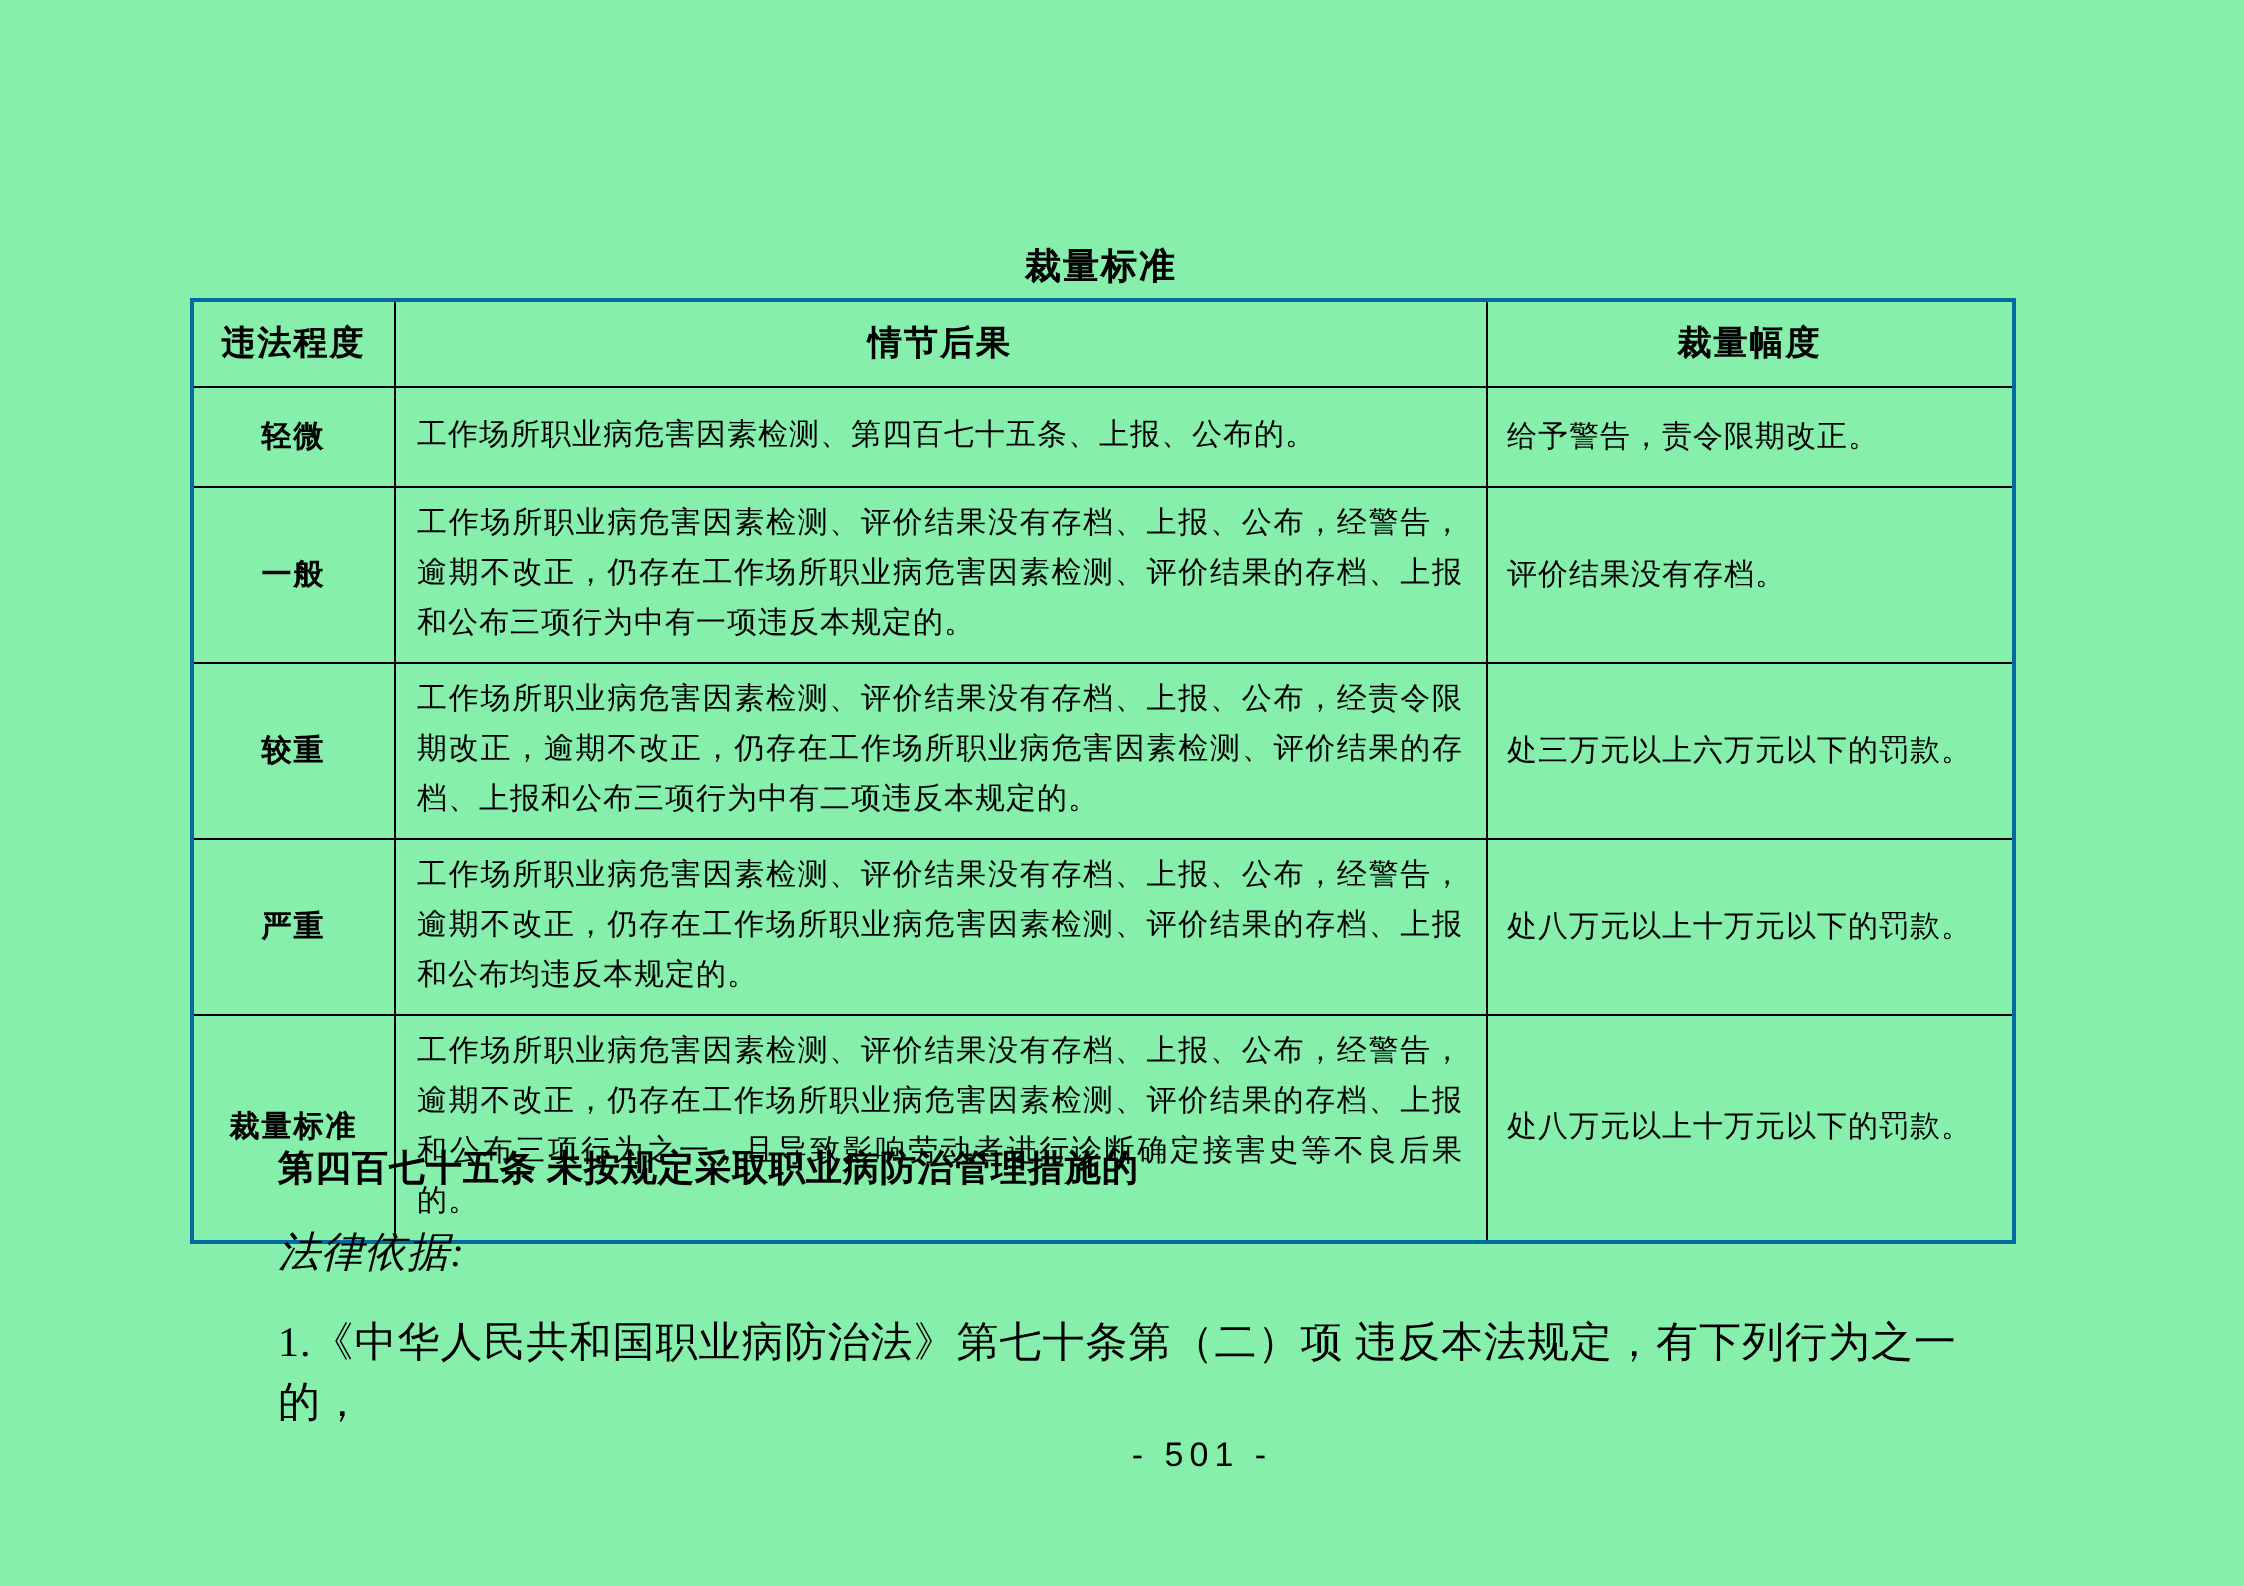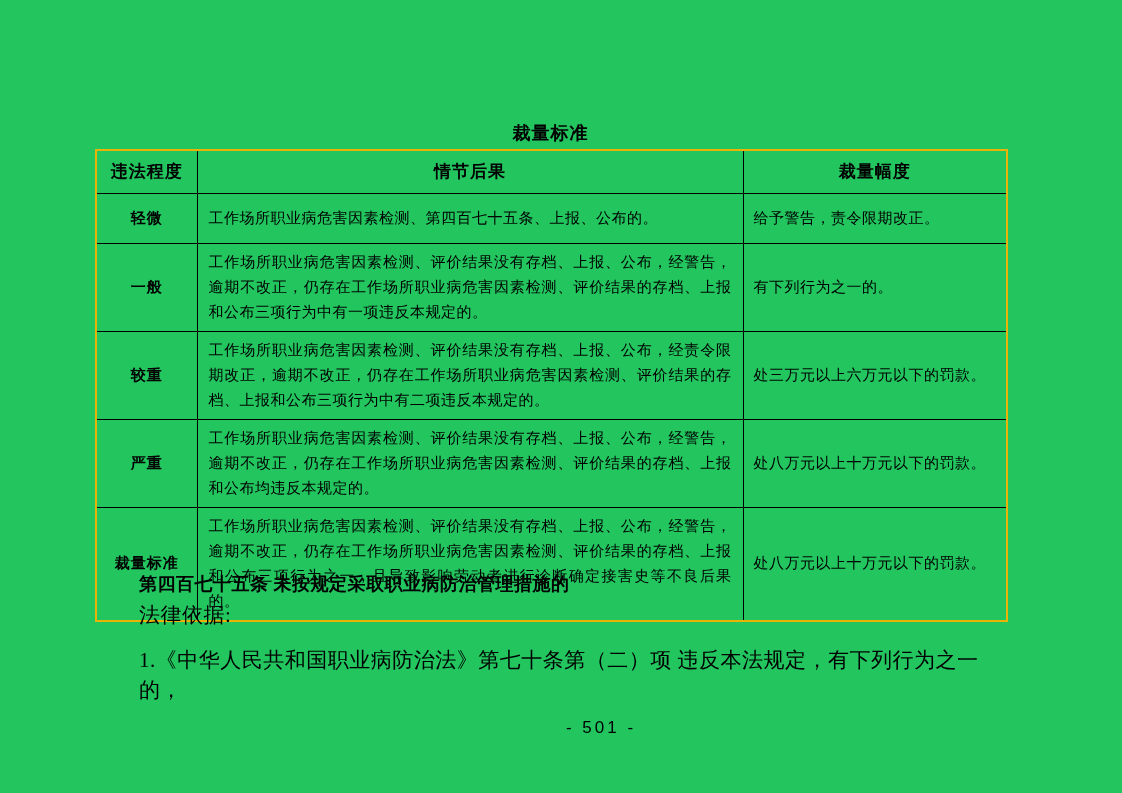--- a/index.html
+++ b/index.html
@@ -1,21 +1,21 @@
 <!DOCTYPE html>
 <html><head>
 <meta charset="utf-8">
 <style>
   * { margin: 0; padding: 0; box-sizing: border-box; }
   html, body { background: #e8e8e8; }
   .page {
     position: relative;
     width: 1122px;
     height: 793px;
-    background: #22c55e;
+    background: #86efac;
     margin: 0 auto;
     overflow: hidden;
     color: #000;
     font-family: "Liberation Serif", serif;
   }
   .doc-title {
     position: absolute;
     top: 121px;
     left: 95px;
     width: 911px;
@@ -25,21 +25,21 @@
     font-size: 18px;
     letter-spacing: 1px;
   }
   table.discretion {
     position: absolute;
     top: 149px;
     left: 95px;
     width: 911px;
     border-collapse: collapse;
     table-layout: fixed;
-    border: 2px solid #eab308;
+    border: 2px solid #0369a1;
   }
   table.discretion th,
   table.discretion td {
     border: 1px solid #000;
     vertical-align: middle;
   }
   table.discretion th {
     height: 43px;
     font-family: "Liberation Sans", sans-serif;
     font-weight: bold;
@@ -75,24 +75,25 @@
     top: 570px;
     width: 872px;
   }
   .section-heading {
     font-size: 18px;
     font-weight: bold;
     letter-spacing: 0.5px;
     line-height: 28px;
   }
   .legal-basis-label {
-    margin-top: 3px;
+    margin-top: 14px;
     font-size: 21px;
     line-height: 28px;
     letter-spacing: 0.5px;
+    font-style: italic;
   }
   .legal-item {
     margin-top: 16px;
     font-size: 21px;
     line-height: 30px;
     letter-spacing: 0.5px;
   }
   .page-footer {
     position: absolute;
     top: 718px;
@@ -127,21 +128,21 @@
     </thead>
     <tbody>
       <tr class="row-h50">
         <td class="degree">轻微</td>
         <td class="circumstance">工作场所职业病危害因素检测、第四百七十五条、上报、公布的。</td>
         <td class="range">给予警告，责令限期改正。</td>
       </tr>
       <tr class="row-h80">
         <td class="degree">一般</td>
         <td class="circumstance">工作场所职业病危害因素检测、评价结果没有存档、上报、公布，经警告，逾期不改正，仍存在工作场所职业病危害因素检测、评价结果的存档、上报和公布三项行为中有一项违反本规定的。</td>
-        <td class="range">有下列行为之一的。</td>
+        <td class="range">评价结果没有存档。</td>
       </tr>
       <tr class="row-h80">
         <td class="degree">较重</td>
         <td class="circumstance">工作场所职业病危害因素检测、评价结果没有存档、上报、公布，经责令限期改正，逾期不改正，仍存在工作场所职业病危害因素检测、评价结果的存档、上报和公布三项行为中有二项违反本规定的。</td>
         <td class="range">处三万元以上六万元以下的罚款。</td>
       </tr>
       <tr class="row-h80">
         <td class="degree">严重</td>
         <td class="circumstance">工作场所职业病危害因素检测、评价结果没有存档、上报、公布，经警告，逾期不改正，仍存在工作场所职业病危害因素检测、评价结果的存档、上报和公布均违反本规定的。</td>
         <td class="range">处八万元以上十万元以下的罚款。</td>

